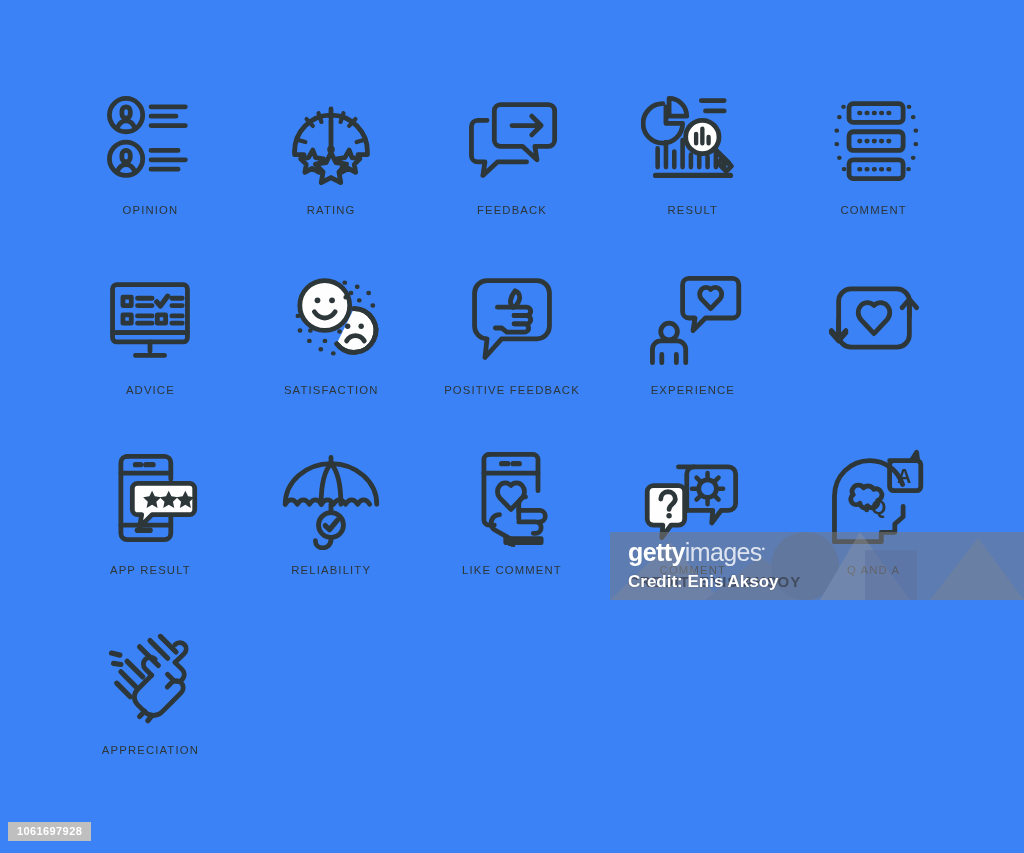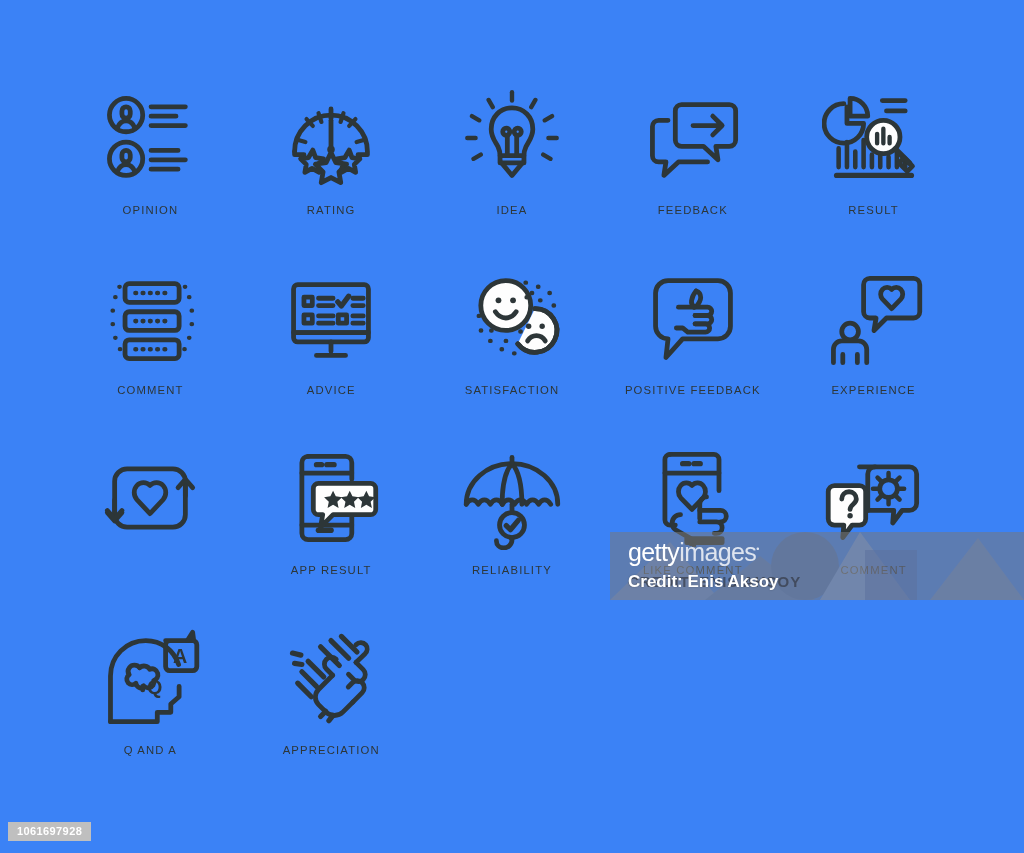--- a/index.html
+++ b/index.html
@@ -45,21 +45,21 @@
     background:rgba(120,120,122,0.55);
     overflow:hidden;
     pointer-events:none;
   }
   #watermark .shapes { position:absolute; inset:0; opacity:.35; }
   #wm-brand {
     position:absolute; left:18px; top:6px;
     font-size:25px; color:#ffffff;
     letter-spacing:-0.6px; white-space:nowrap;
   }
-  #wm-brand b { font-weight:400;margin-top:8px; }
+  #wm-brand b { font-weight:700;margin-top:8px; }
   #wm-brand i { font-style:normal; opacity:.80; }
   #wm-brand sup { font-size:9px; vertical-align:super; opacity:.8; }
   #wm-credit {
     position:absolute; left:18px; top:40px;
     font-size:17px; font-weight:700; color:#ffffff;
     white-space:nowrap; text-shadow:0 0 2px rgba(0,0,0,.25);
   }
   #wm-credit-ghost {
     position:absolute; left:18px; top:41px;
     font-size:15px; font-weight:700;
@@ -115,38 +115,20 @@
           <path d="M50 33v25"></path>
           <circle cx="50" cy="61" r="3.6" fill="#2d3638" stroke="none"></circle>
           <path d="M50 64 54.6 73.6 65 75.2 57.6 82.6 59.4 93 50 88 40.6 93 42.4 82.6 35 75.2 45.4 73.6Z"></path>
           <path d="M31.5 62.6l2.7 7.2 7.6 1.2-5.4 5.4 1.3 7.6-6.9-3.7-6.9 3.7 1.3-7.6-5.4-5.4 7.6-1.2Z" transform="translate(1,-1)"></path>
           <path d="M68.5 62.6l2.7 7.2 7.6 1.2-5.4 5.4 1.3 7.6-6.9-3.7-6.9 3.7 1.3-7.6-5.4-5.4 7.6-1.2Z" transform="translate(-1,-1)"></path>
         </svg>
       </span>
       <span class="caption">RATING</span>
     </div>
 
-    <div class="cell">
-      <span class="glyph">
-        <svg viewBox="0 0 100 100" fill="none" stroke="#2d3638" stroke-width="4.6" stroke-linecap="round" stroke-linejoin="round">
-          <path d="M50 21c-11.6 0-20 9-20 20.5 0 8 4.4 12.5 6.6 17 1.4 3 1.9 5.6 1.9 8.5h23c0-2.9.5-5.5 1.9-8.5 2.2-4.5 6.6-9.5 6.6-17C70 30 61.6 21 50 21z"></path>
-          <path d="M38.5 67v7h23v-7"></path>
-          <path d="M40 74l10 12 10-12"></path>
-          <circle cx="44.5" cy="44" r="3.4"></circle>
-          <circle cx="55.5" cy="44" r="3.4"></circle>
-          <path d="M45.5 47.4V67M54.5 47.4V67"></path>
-          <path d="M50 6v8" stroke-width="4.2"></path>
-          <path d="M27.5 13.4l4 6.9M72.5 13.4l-4 6.9" stroke-width="4.2"></path>
-          <path d="M11.5 29l7 4M88.5 29l-7 4" stroke-width="4.2"></path>
-          <path d="M7 50h8M85 50h8" stroke-width="4.2"></path>
-          <path d="M13 70l7-4M87 70l-7-4" stroke-width="4.2"></path>
-        </svg>
-      </span>
-      <span class="caption">IDEA</span>
-    </div>
 
     <div class="cell">
       <span class="glyph">
         <svg viewBox="0 0 100 100" fill="none" stroke="#2d3638" stroke-width="4.6" stroke-linecap="round" stroke-linejoin="round">
           <path d="M39 18h46a6 6 0 0 1 6 6v28a6 6 0 0 1-6 6H72l2 13-14-13H39a6 6 0 0 1-6-6V24a6 6 0 0 1 6-6z"></path>
           <path d="M50 38h28M69 29l9 9-9 9"></path>
           <path d="M26 33h-9a6 6 0 0 0-6 6v28a6 6 0 0 0 6 6h7l-2 13 14-13h28"></path>
         </svg>
       </span>
       <span class="caption">FEEDBACK</span>

